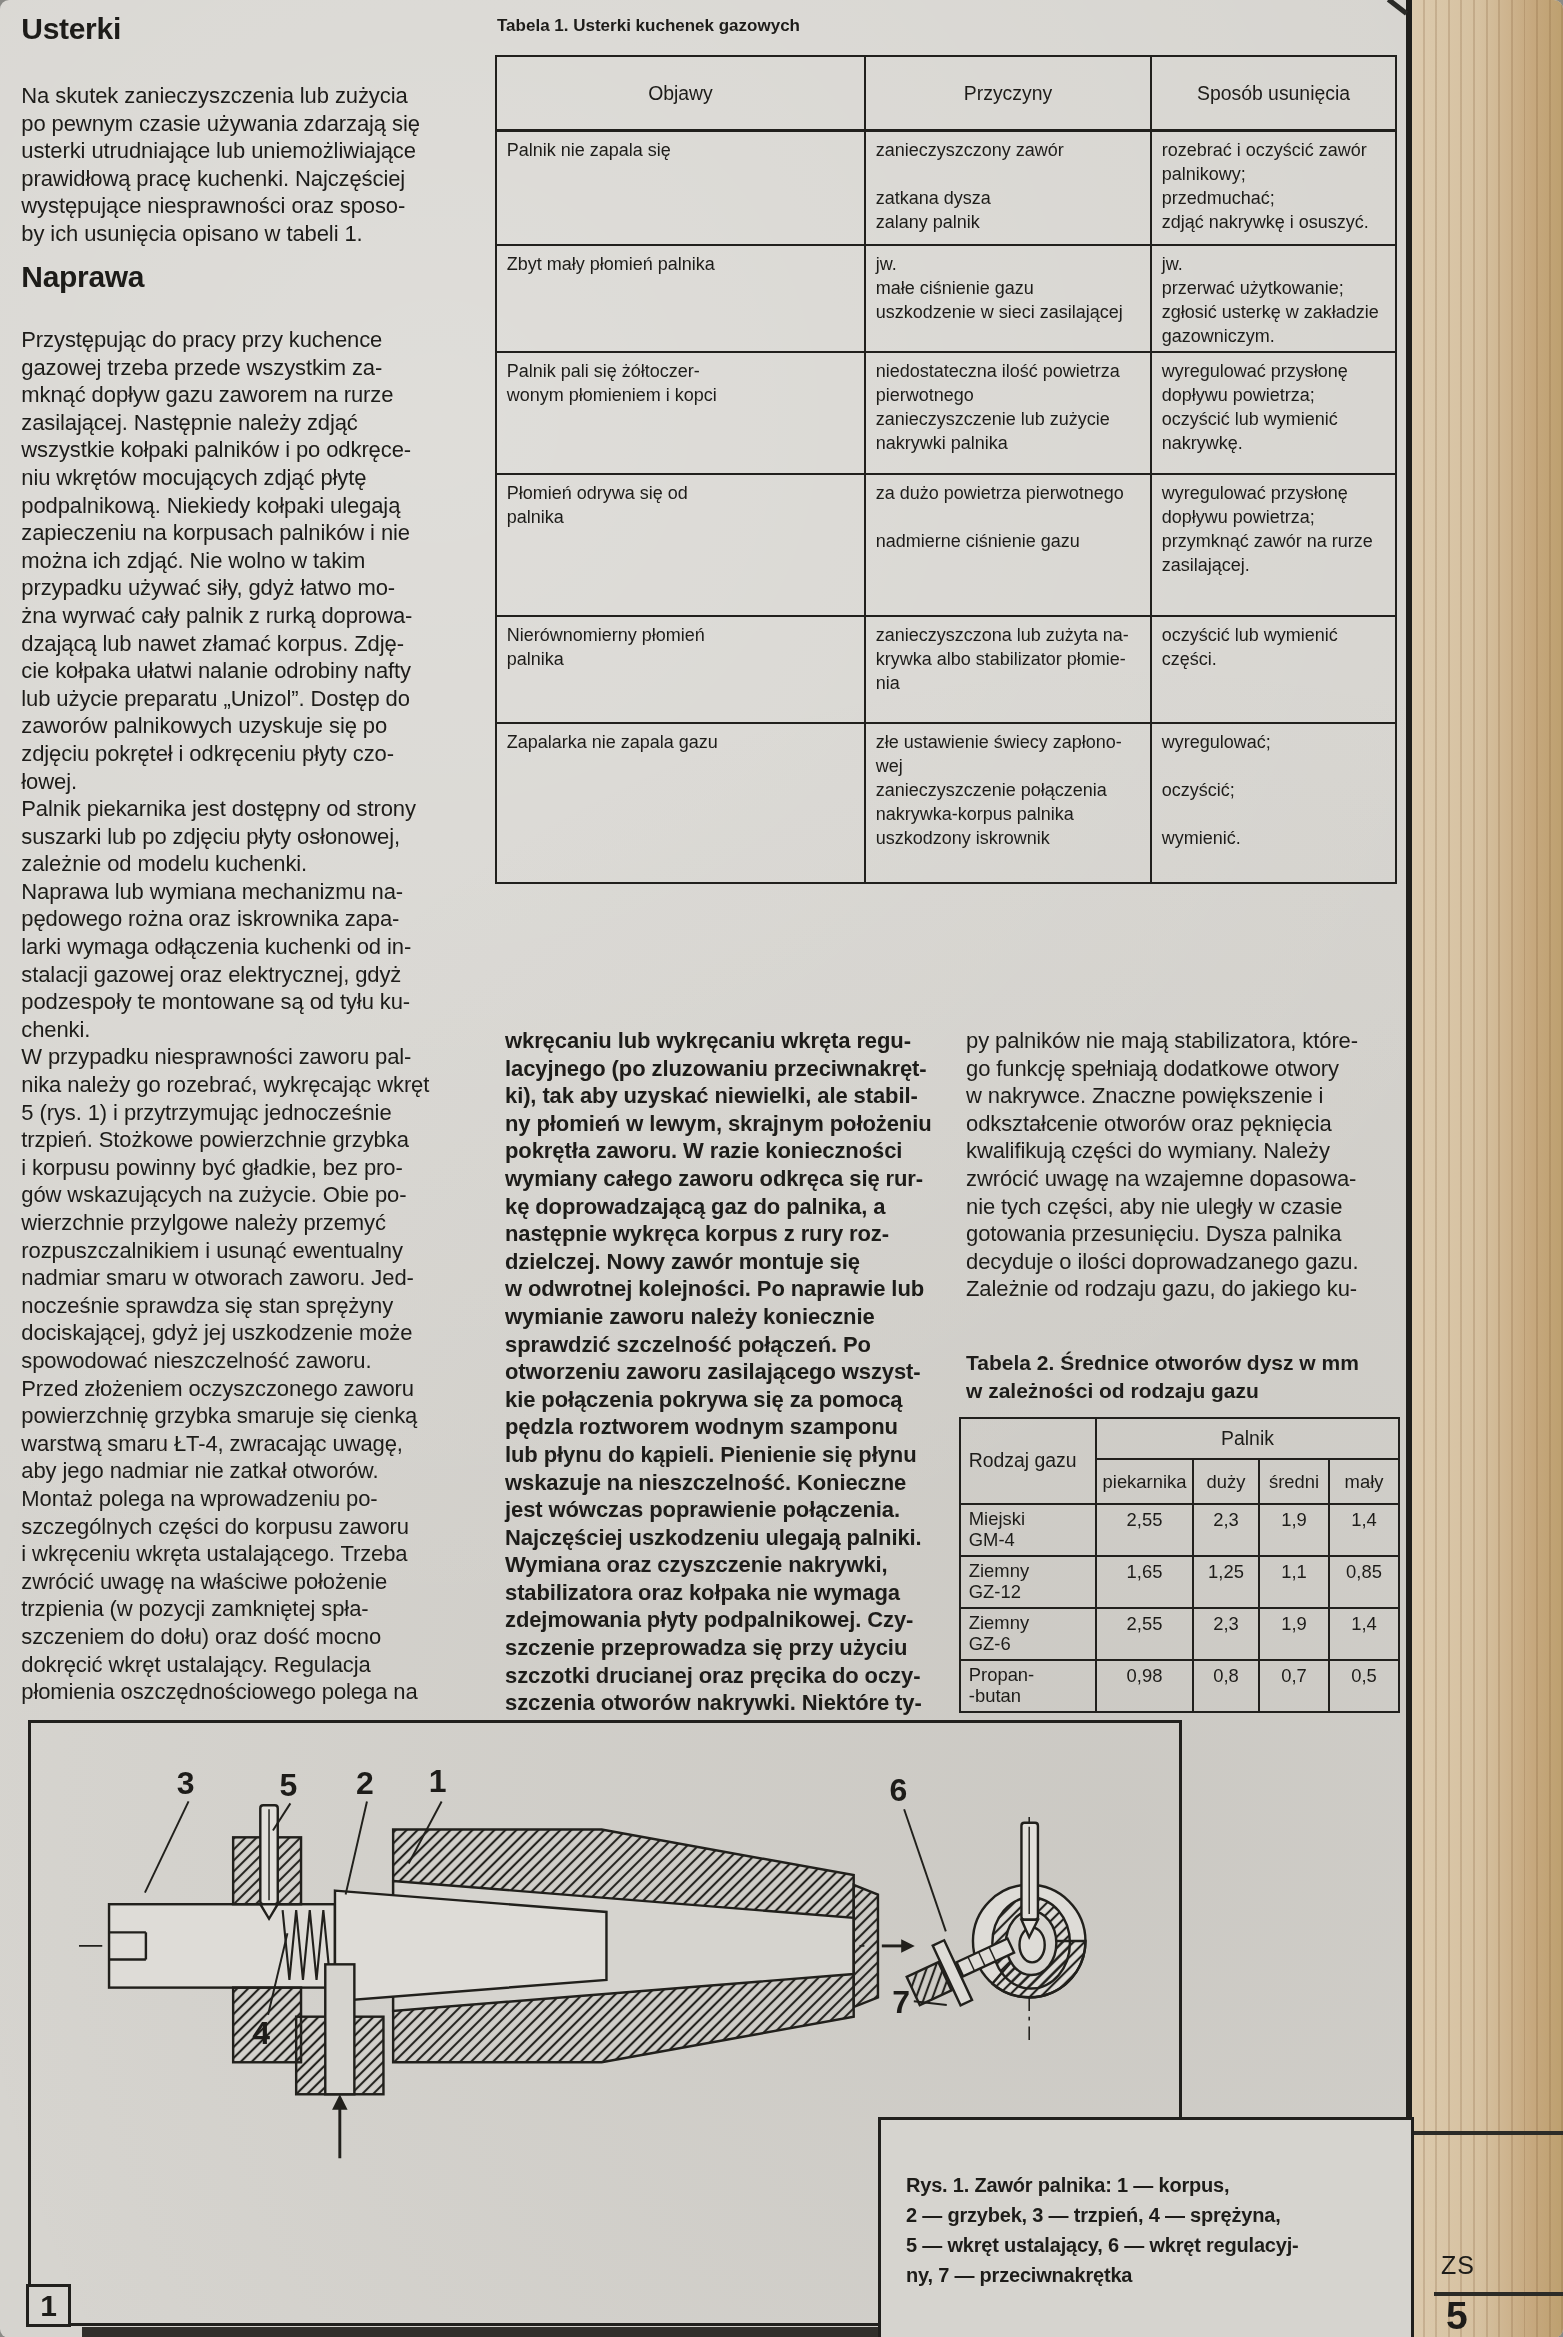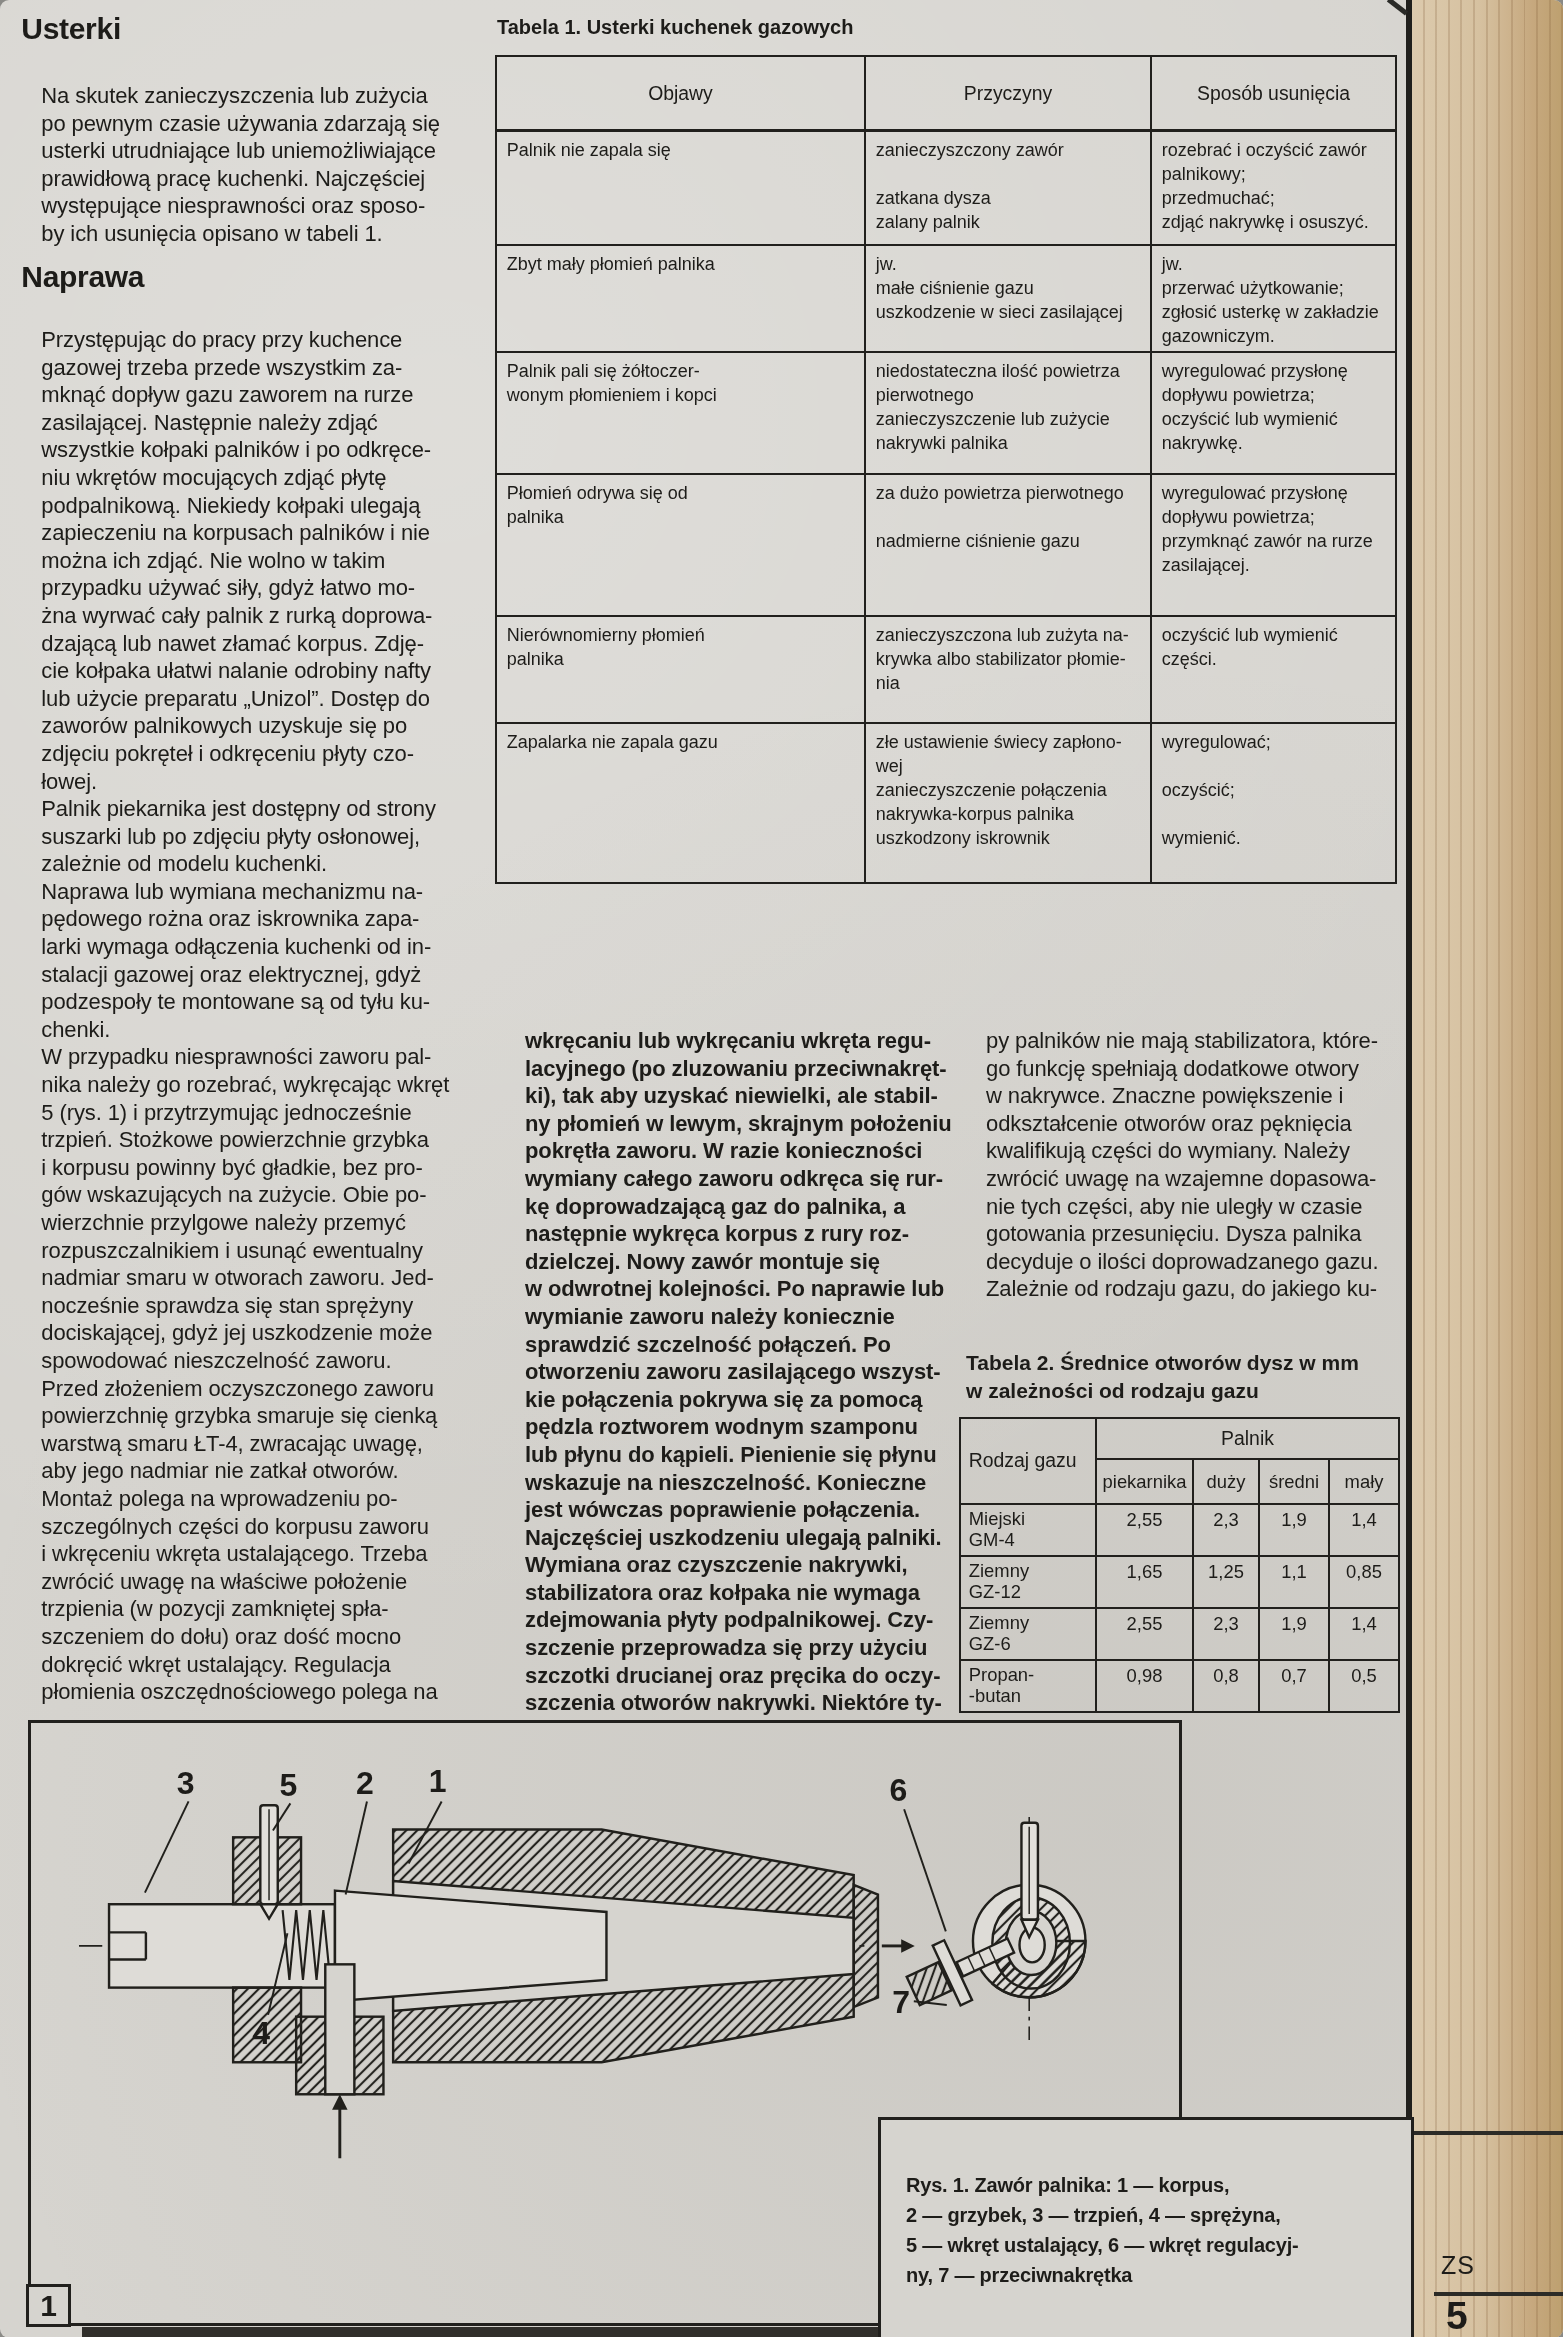--- a/index.html
+++ b/index.html
@@ -8,31 +8,31 @@
     background:
       radial-gradient(circle at 28% 18%, rgba(255,255,255,.22), transparent 55%),
       radial-gradient(circle at 72% 78%, rgba(110,105,95,.10), transparent 55%),
       #d6d4cf;
     font-family:"Liberation Sans","DejaVu Sans",sans-serif;
     color:#1d1c19;
     border-radius:9px;
   }
   .abs{position:absolute;}
   .preline{white-space:pre-line;}
-  .body{font-size:22px;line-height:27.6px;letter-spacing:-0.1px;margin-left:20px;}
+  .body{font-size:22px;line-height:27.6px;letter-spacing:-0.1px;}
   .heading{font-weight:bold;font-size:30px;letter-spacing:-0.3px;}
 
   
   .h-usterki{left:21.3px;top:11.6px;}
   .p-faults{left:21.3px;top:82px;width:464px;}
   .h-naprawa{left:21.3px;top:260px;}
   .p-repair{left:21.3px;top:326px;width:464px;}
 
   
-  .t1-title{left:497px;top:15.5px;font-weight:bold;font-size:20px;}
+  .t1-title{left:497px;top:15.5px;font-weight:bold;font-size:17px;}
   table{border-collapse:collapse;background:transparent;}
   .t1{left:495px;top:55px;width:900px;table-layout:fixed;}
   .t1 td{border:2.9px solid #21201d;vertical-align:top;font-size:18px;line-height:24px;padding:5.8px 3.9px 1.9px 9.7px;}
   .t1 tr.head td{vertical-align:middle;text-align:center;font-size:19.4px;padding:3.9px;height:64px;border-bottom:3.9px solid #21201d;}
   .rh1{height:115px}.rh2{height:107px}.rh3{height:122px}.rh4{height:142px}
   .rh5{height:107px}.rh6{height:91px}.rh7{height:160px}
 
   
   .p-mid{left:505px;top:1027px;width:456px;font-weight:bold;}
   .p-right{left:966px;top:1027px;width:442px;}

